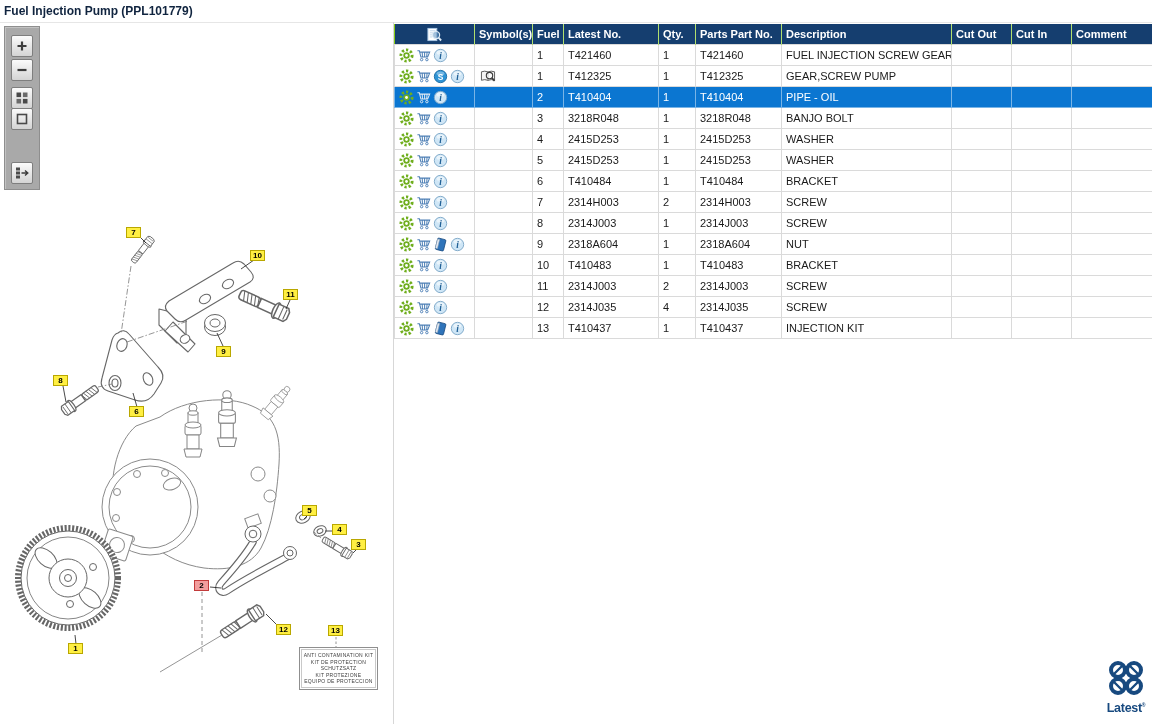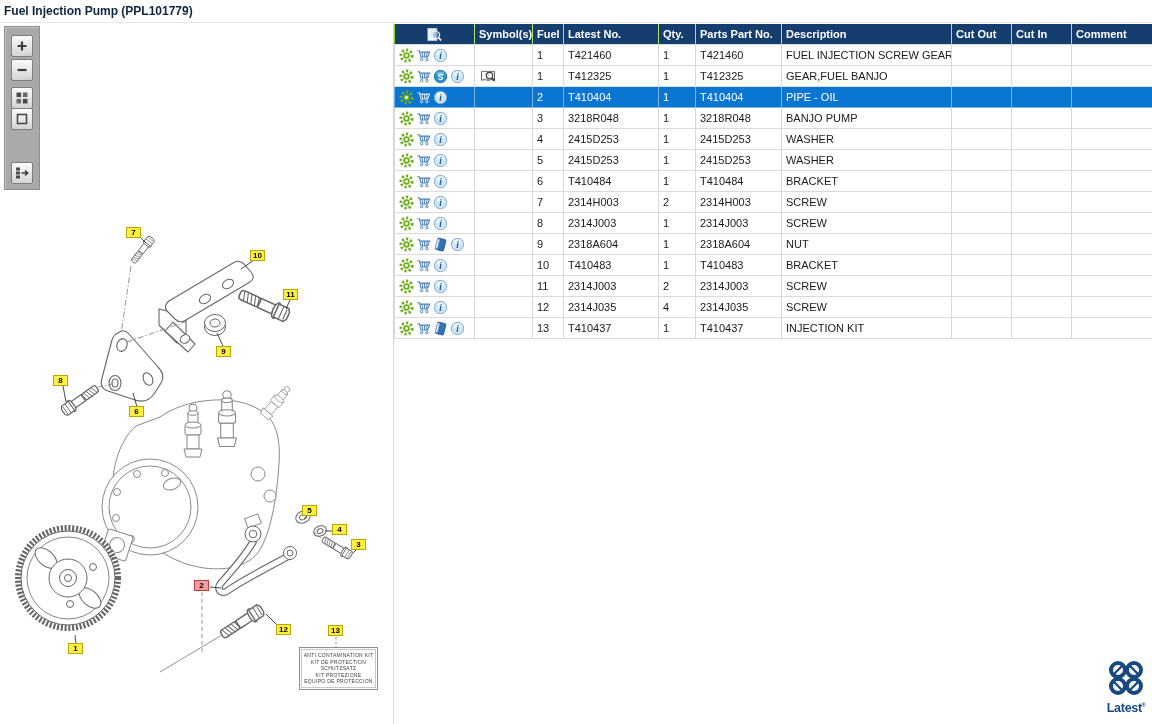--- a/index.html
+++ b/index.html
@@ -350,21 +350,21 @@
           </svg><svg class="ricon icon-info" viewBox="0 0 16 16">
             <use href="#i-info"></use>
           </svg></td>
         <td><svg class="ricon" style="width:18px;height:15px" viewBox="0 0 18 16">
             <use href="#i-symbolbook"></use>
           </svg></td>
         <td>1</td>
         <td>T412325</td>
         <td>1</td>
         <td>T412325</td>
-        <td>GEAR,FUEL BANJO</td>
+        <td>GEAR,SCREW PUMP</td>
         <td></td>
         <td></td>
         <td></td>
       </tr>
       <tr class="selected">
         <td class="c-icons"><svg class="ricon icon-gear" viewBox="0 0 16 16">
             <use href="#i-gear"></use>
           </svg><svg class="ricon icon-cart" viewBox="0 0 16 16">
             <use href="#i-cart"></use>
           </svg><svg class="ricon icon-info" viewBox="0 0 16 16">
@@ -386,21 +386,21 @@
           </svg><svg class="ricon icon-cart" viewBox="0 0 16 16">
             <use href="#i-cart"></use>
           </svg><svg class="ricon icon-info" viewBox="0 0 16 16">
             <use href="#i-info"></use>
           </svg></td>
         <td></td>
         <td>3</td>
         <td>3218R048</td>
         <td>1</td>
         <td>3218R048</td>
-        <td>BANJO PUMP</td>
+        <td>BANJO BOLT</td>
         <td></td>
         <td></td>
         <td></td>
       </tr>
       <tr>
         <td class="c-icons"><svg class="ricon icon-gear" viewBox="0 0 16 16">
             <use href="#i-gear"></use>
           </svg><svg class="ricon icon-cart" viewBox="0 0 16 16">
             <use href="#i-cart"></use>
           </svg><svg class="ricon icon-info" viewBox="0 0 16 16">

